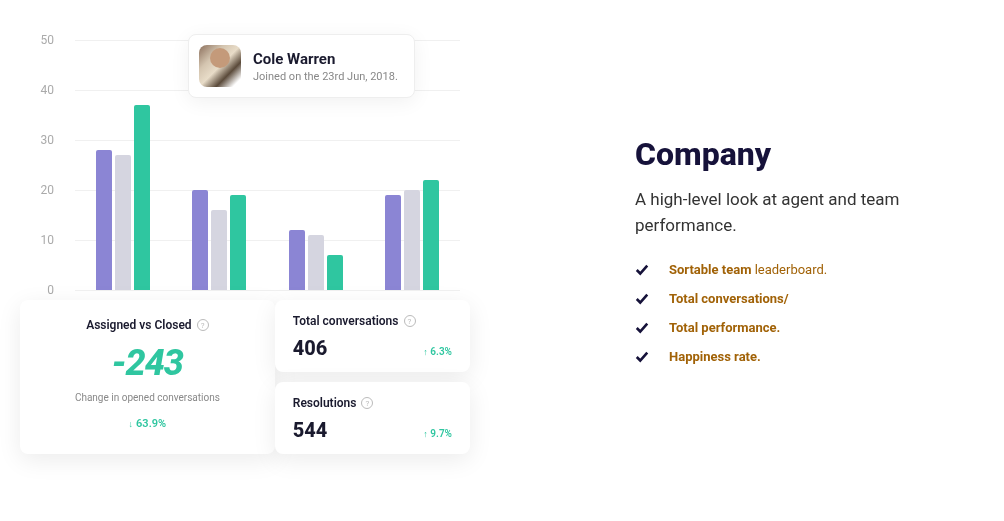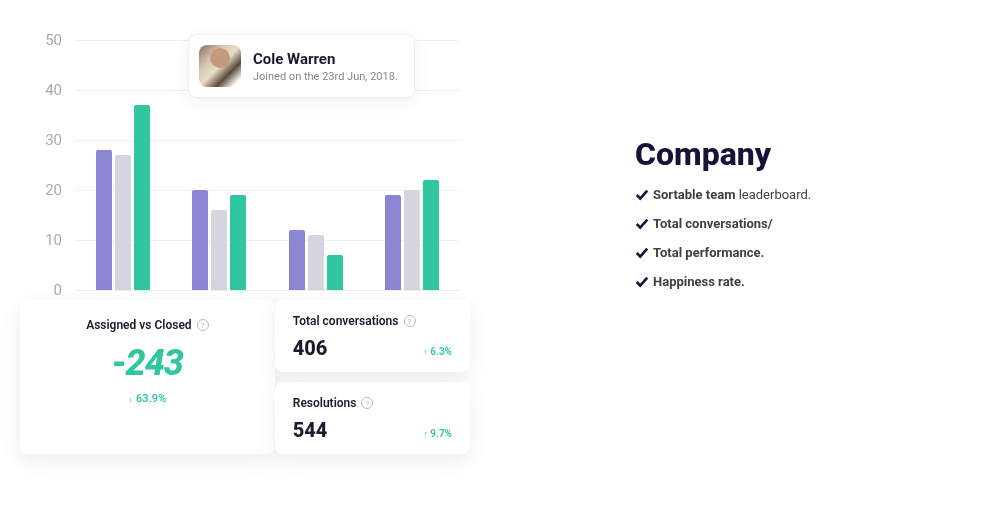--- a/index.html
+++ b/index.html
@@ -72,22 +72,22 @@
     }
     .y-axis {
       position: absolute;
       left: 0;
       top: 0;
       bottom: 30px;
       width: 30px;
     }
     .y-tick {
       position: absolute;
-      right: 8px;
-      font-size: 15px;
+      right: 16px;
+      font-size: 12px;
       color: #aaa;
       transform: translateY(-50%);
     }
     .grid-lines {
       position: absolute;
       left: 35px;
       right: 0;
       top: 0;
       bottom: 30px;
     }
@@ -245,24 +245,24 @@
       color: #333;
       line-height: 1.5;
       margin-bottom: 24px;
     }
     .feature-list {
       list-style: none;
     }
     .feature-item {
       display: flex;
       align-items: center;
-      gap: 4px;
+      gap: 20px;
       margin-bottom: 14px;
       font-size: 13px;
-      color: #404040;
+      color: #a16207;
     }
     .check-icon {
       width: 14px;
       height: 14px;
       flex-shrink: 0;
     }
     .check-icon svg {
       width: 100%;
       height: 100%;
       stroke: #16123a;
@@ -333,20 +333,21 @@
     </div>
   </div>
 
   <div class="stats-row">
     <div class="stat-card big-card">
       <div class="stat-label">
         <span>Assigned vs Closed</span>
         <span class="info-icon">?</span>
       </div>
       <div class="big-stat-value">-243</div>
+      <div class="stat-desc">Change in opened conversations</div>
       <div class="stat-change">
         <span class="arrow">↓</span>
         <span>63.9%</span>
       </div>
     </div>
 
     <div class="small-cards">
       <div class="small-card">
         <div class="stat-label">
           <span>Total conversations</span>
@@ -373,20 +374,21 @@
             <span>9.7%</span>
           </div>
         </div>
       </div>
     </div>
   </div>
 </div>
 
 <div class="right-panel">
   <h2 class="company-title">Company</h2>
+  <p class="company-desc">A high-level look at agent and team performance.</p>
   <ul class="feature-list" id="feature-list">
       <li class="feature-item">
         <span class="check-icon"><svg viewBox="0 0 16 16">
             <polyline points="2,8 6,12 14,3"></polyline>
           </svg></span>
         <span><span class="bold">Sortable team</span><span> leaderboard.</span></span>
       </li>
       <li class="feature-item">
         <span class="check-icon"><svg viewBox="0 0 16 16">
             <polyline points="2,8 6,12 14,3"></polyline>

